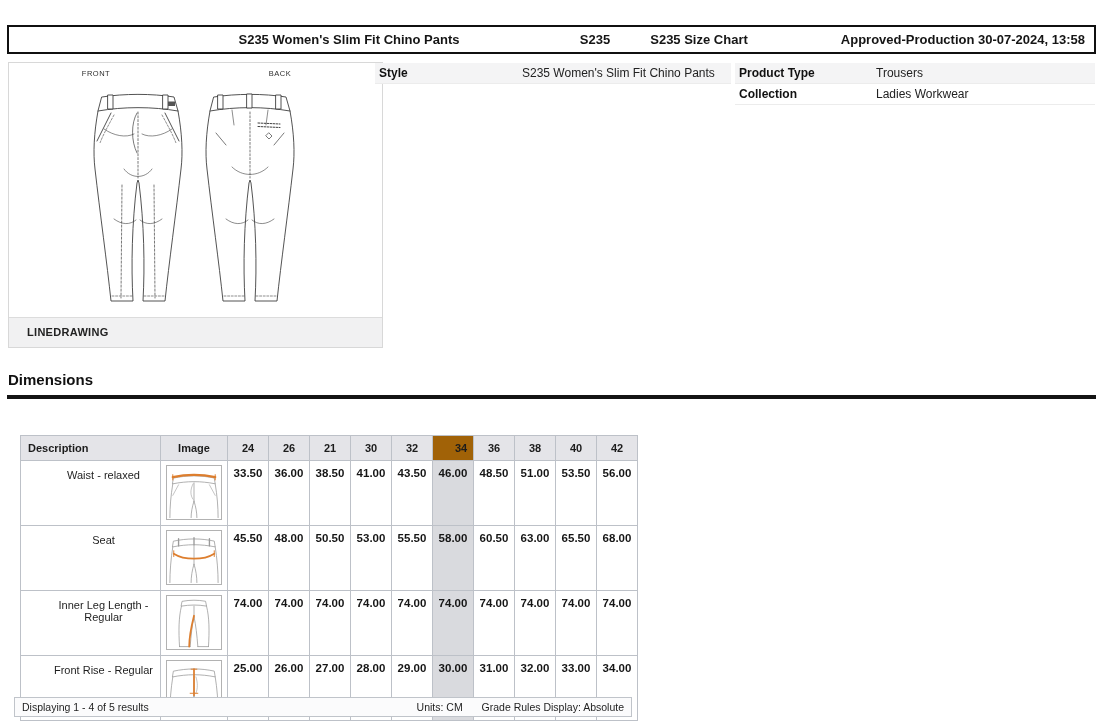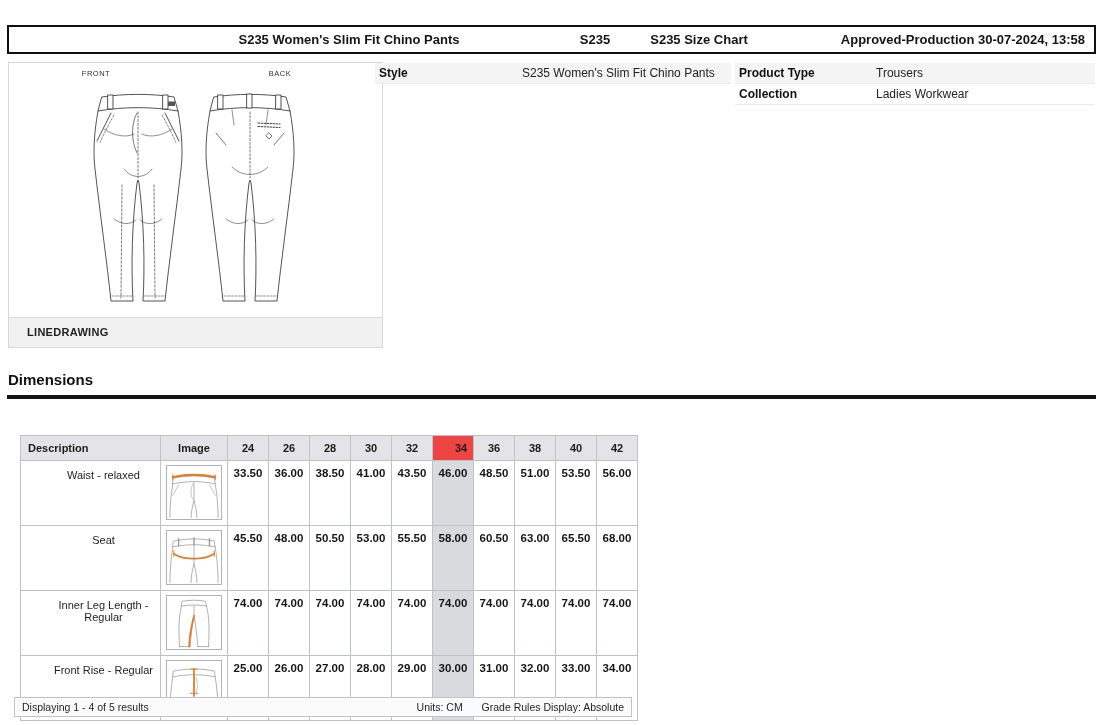--- a/index.html
+++ b/index.html
@@ -61,21 +61,21 @@
   .dim-table-wrap { position:absolute; left:20px; top:411px;margin-top:24px; }
   table.dim { border-collapse:collapse; table-layout:fixed; width:618px; }
   .dim th, .dim td { border:1px solid #bdc1c8;text-align:center; }
   .dim thead th {
     background:#e4e4e8; font-size:11px; font-weight:bold; height:25px;
     color:#1c1c1c; text-align:center; padding:0;
   }
   .dim thead th.c-desc { width:140px; text-align:left; padding-left:7px; }
   .dim thead th.c-img  { width:67px; }
   .dim thead th.c-size { width:41px; }
-  .dim thead th.hl     { background:#ef4444;padding-left:16px; }
+  .dim thead th.hl     { background:#a16207;padding-left:16px; }
   .dim tbody td { height:64px; vertical-align:top; background:#fff; }
   .dim tbody td.hl { background:#d9dade; }
   td.desc { font-size:11px; color:#1e1e1e; padding:8px 4px 0 30px; }
   td.img-cell { text-align:center; padding-top:4px; }
   td.val { text-align:center; font-weight:bold; font-size:11.5px; color:#161616; padding-top:6px; }
   .thumb { width:56px; height:55px; border:1px solid #b2b2b2; background:#fff; }
 
   .grid-footer {
     position:absolute; left:14px; top:697px; width:618px; height:20px;
     border:1px solid #c0c4ca; background:#fbfbfc;
@@ -167,21 +167,21 @@
 <div class="dim-rule"></div>
 
 <div class="dim-table-wrap">
   <table class="dim">
     <thead>
       <tr>
         <th class="c-desc">Description</th>
         <th class="c-img">Image</th>
         <th class="c-size">24</th>
         <th class="c-size">26</th>
-        <th class="c-size">28</th>
+        <th class="c-size">21</th>
         <th class="c-size">30</th>
         <th class="c-size">32</th>
         <th class="c-size hl">34</th>
         <th class="c-size">36</th>
         <th class="c-size">38</th>
         <th class="c-size">40</th>
         <th class="c-size">42</th>
       </tr>
     </thead>
     <tbody>

